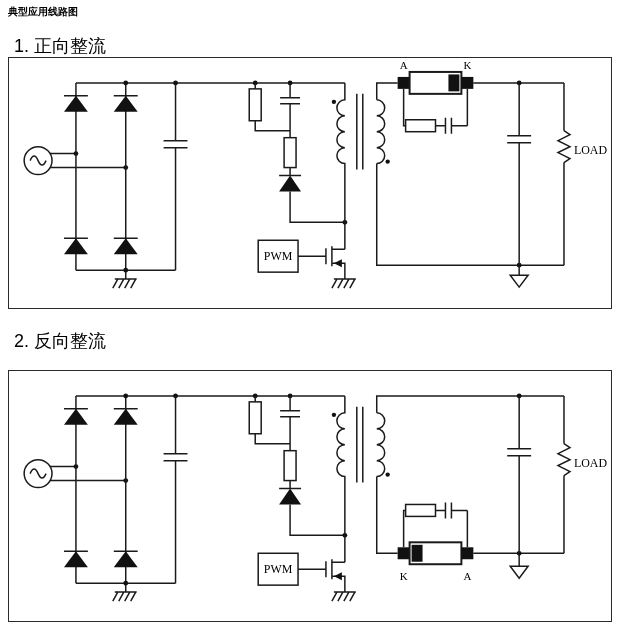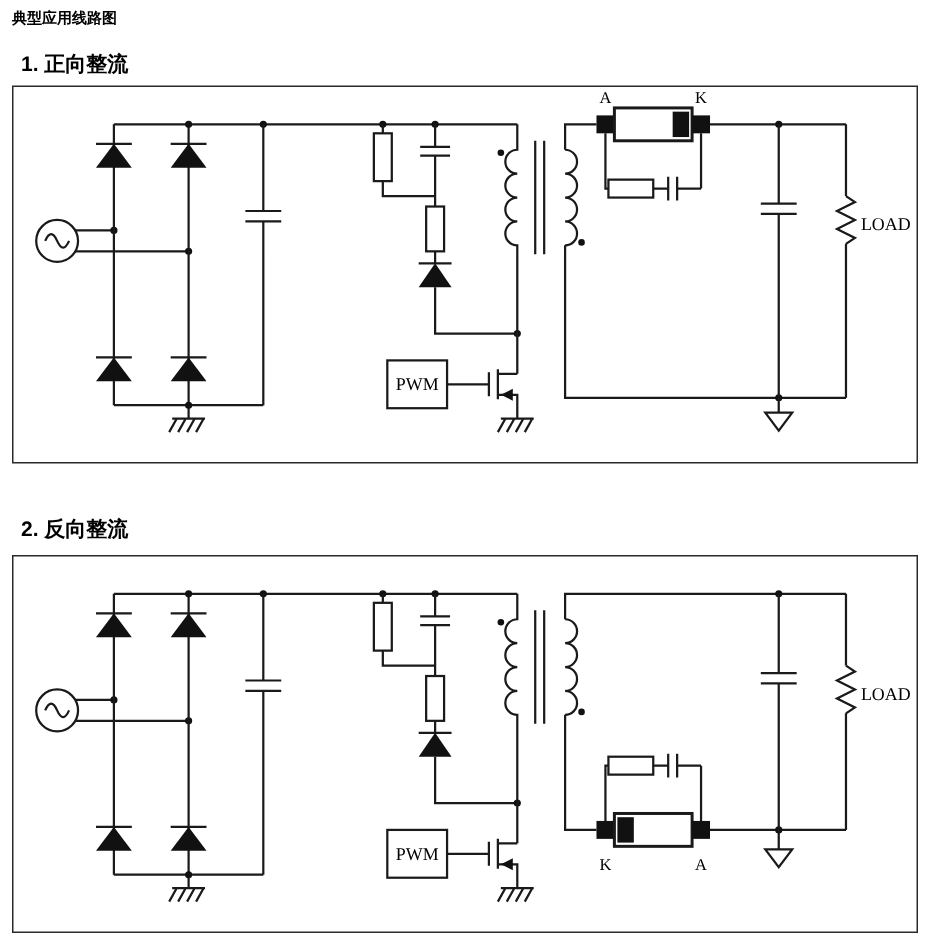--- a/index.html
+++ b/index.html
@@ -3,21 +3,21 @@
 <meta charset="utf-8">
 <style>
   html,body{margin:0;padding:0;background:#ffffff;}
   body{position:relative;width:622px;height:629px;overflow:hidden;
        font-family:"Liberation Serif","DejaVu Serif",serif;color:#000;}
   .page-title{position:absolute;left:8px;top:5px;
        font-family:"Liberation Sans","DejaVu Sans",sans-serif;
        font-weight:bold;font-size:10px;}
   .sec-heading{position:absolute;left:14px;
        font-family:"Liberation Sans","DejaVu Sans",sans-serif;
-       font-weight:bold;font-size:14px;}
+       font-weight:normal;font-size:18px;}
   .circuit-box{position:absolute;left:8px;width:602px;
        border:1.4px solid #2a2a2a;background:#fff;}
   svg{display:block;}
   .w{fill:none;stroke:#1a1a1a;stroke-width:1.5;}
   .co{fill:#ffffff;stroke:#1a1a1a;stroke-width:1.5;}
   .sw2{stroke-width:2;}
   .f{fill:#111111;stroke:none;}
   .dot{fill:#111111;stroke:none;}
   text.lbl{font-family:"Liberation Serif","DejaVu Serif",serif;
        font-size:12px;fill:#000;}
@@ -130,21 +130,21 @@
     <text class="lbl" x="567" y="96">LOAD</text>
   </g>
 
   <g>
     <path class="w" d="M512,208 V218"></path>
     <polygon class="co" points="503,218 521,218 512,230"></polygon>
   </g>
 </svg>
 </div>
 
-<div class="sec-heading" style="top:344px">2. 反向整流</div>
+<div class="sec-heading" style="top:329px">2. 反向整流</div>
 
 <div class="circuit-box" style="top:370px;height:250px">
 <svg width="602" height="250" viewBox="0 0 604 251">
 
   <g>
     <circle class="co" cx="29" cy="103" r="14"></circle>
     <path class="w" d="M21,103 q4,-9 8,0 q4,9 8,0"></path>
     <path class="w" d="M41,96 H67 M41,110 H117"></path>
     <circle class="dot" cx="67" cy="96" r="2.4"></circle>
     <circle class="dot" cx="117" cy="110" r="2.4"></circle>

